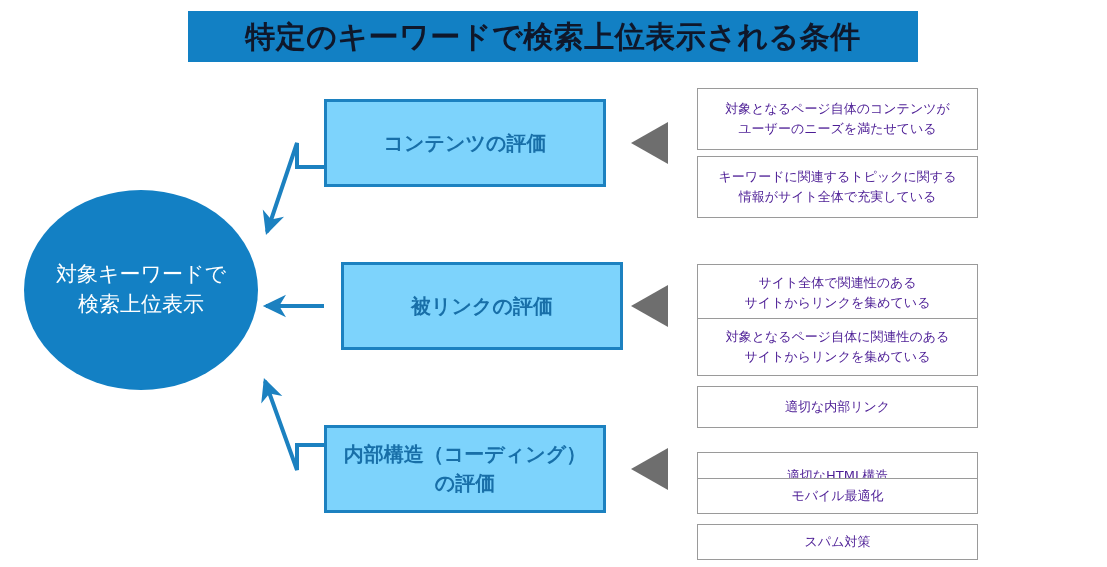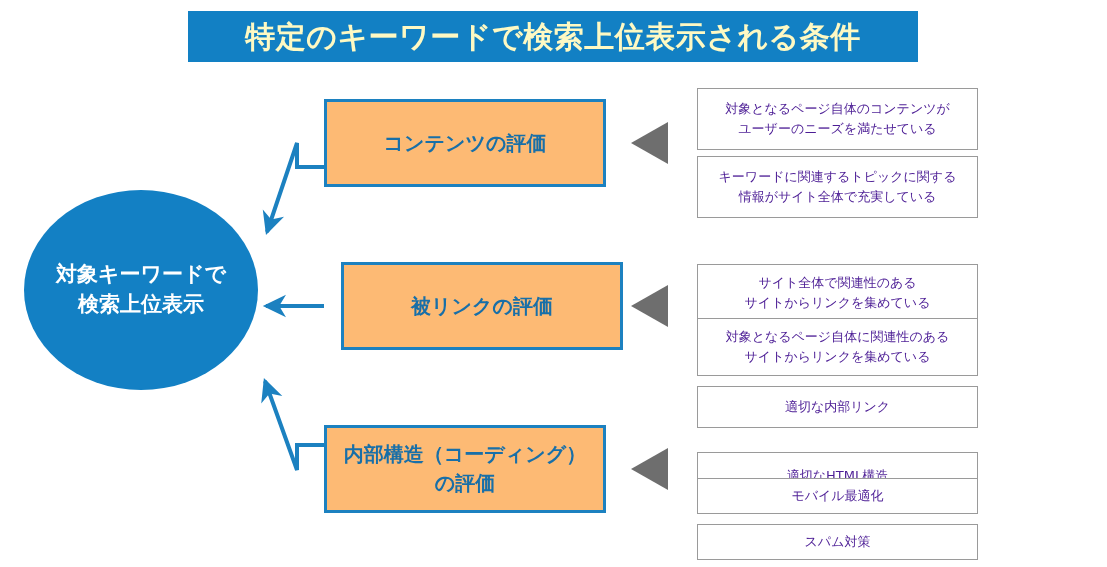--- a/index.html
+++ b/index.html
@@ -24,21 +24,21 @@
     left: 188px;
     top: 11px;
     width: 730px;
     height: 51px;
     background: #1280C4;
     display: flex;
     align-items: center;
     justify-content: center;
   }
   #title-text {
-    color: #fef9c3;
+    color: #0f172a;
     font-size: 30px;
     font-weight: bold;
     letter-spacing: 0.5px;
     line-height: 1;
     white-space: nowrap;
   }
 
   
   #center-circle {
     position: absolute;
@@ -49,31 +49,31 @@
     border-radius: 50%;
     background: #1380C4;
     display: flex;
     flex-direction: column;
     align-items: center;
     justify-content: center;
   }
   #center-circle .cline {
     color: #ffffff;
     font-size: 21px;
-    font-weight: bold;
+    font-weight: normal;
     line-height: 1.42;
     white-space: nowrap;
   }
 
   
   .cat-box {
     position: absolute;
     box-sizing: border-box;
     border: 3px solid #1C81C0;
-    background: #fdba74;
+    background: #7dd3fc;
     display: flex;
     align-items: center;
     justify-content: center;
     text-align: center;
   }
   .cat-box .cat-label {
     color: #186FA8;
     font-size: 20px;
     font-weight: bold;
     line-height: 1.45;

